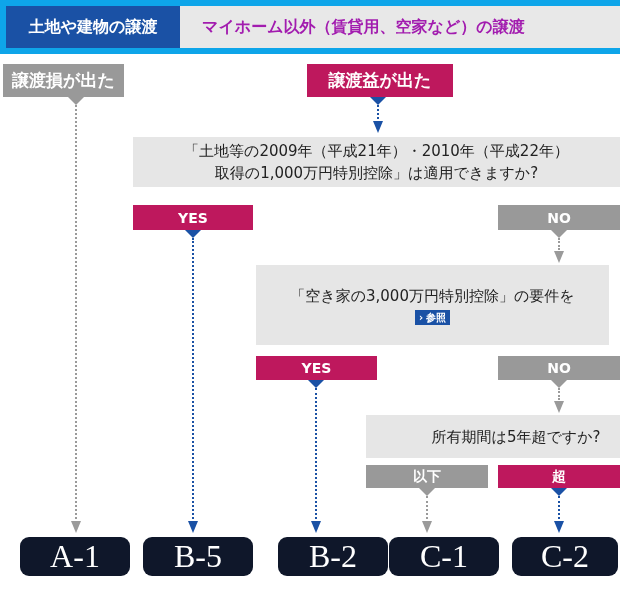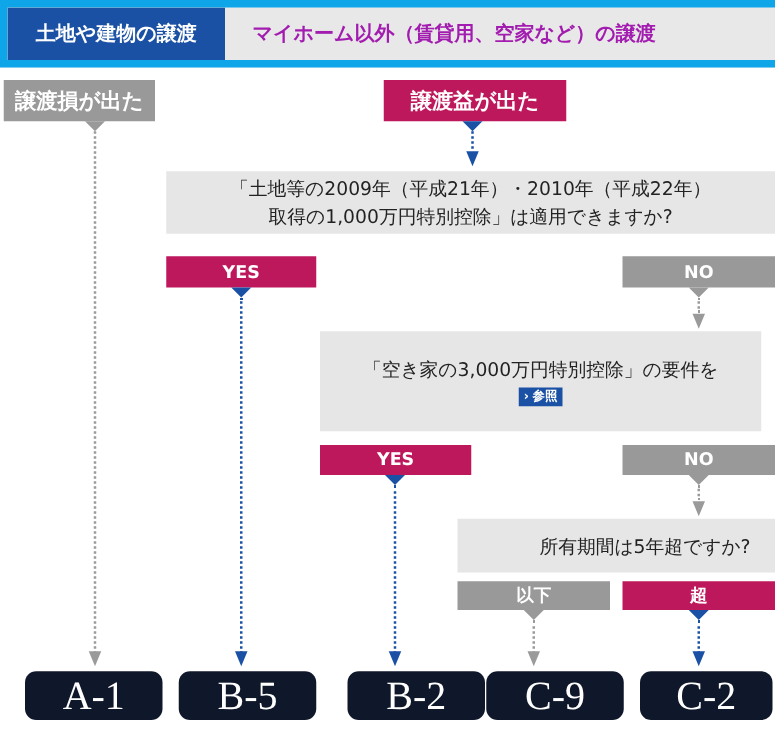--- a/index.html
+++ b/index.html
@@ -84,14 +84,14 @@
 <div class="arrow g" style="left:422px;top:521px;"></div>
 
 <div class="abs tag blue small" style="left:498px;top:465px;width:122px;height:23px;">超</div>
 <div class="ptr blue" style="left:551px;top:488px;"></div>
 <div class="vline b" style="left:558px;top:496px;height:27px;"></div>
 <div class="arrow b" style="left:554px;top:521px;"></div>
 
 <div class="result" style="left:20px;">A-1</div>
 <div class="result" style="left:143px;">B-5</div>
 <div class="result" style="left:266px;margin-left:12px;">B-2</div>
-<div class="result" style="left:389px;">C-9</div>
+<div class="result" style="left:389px;">C-1</div>
 <div class="result" style="left:512px;width:106px;">C-2</div>
 
 </body></html>

